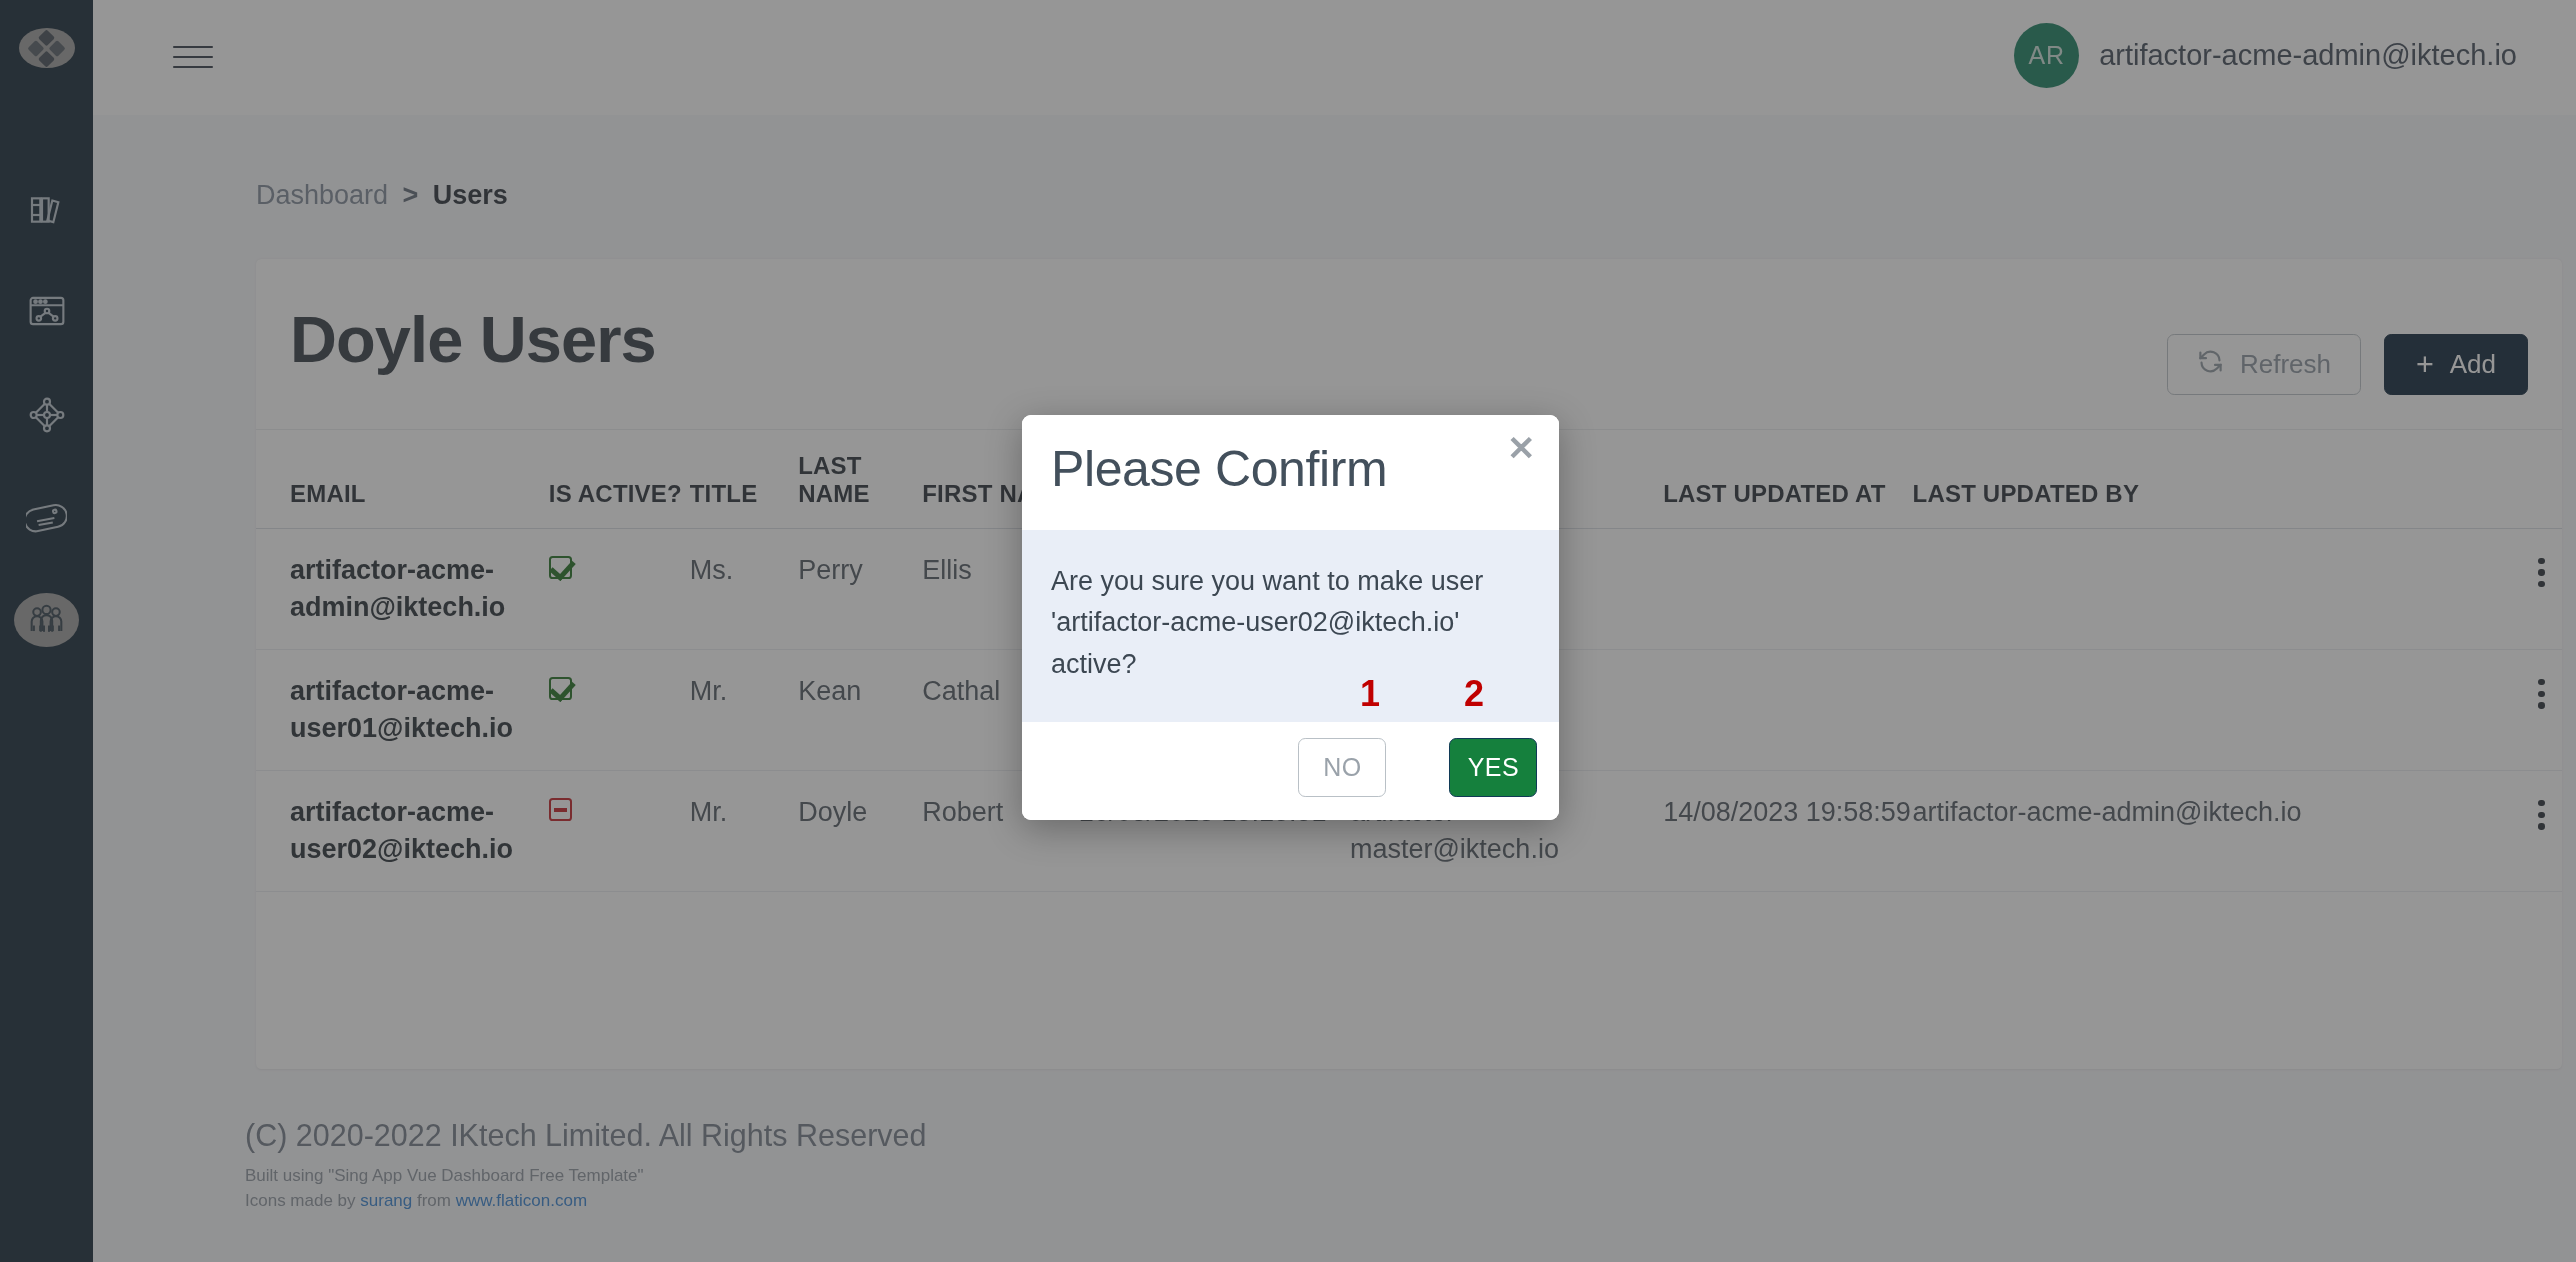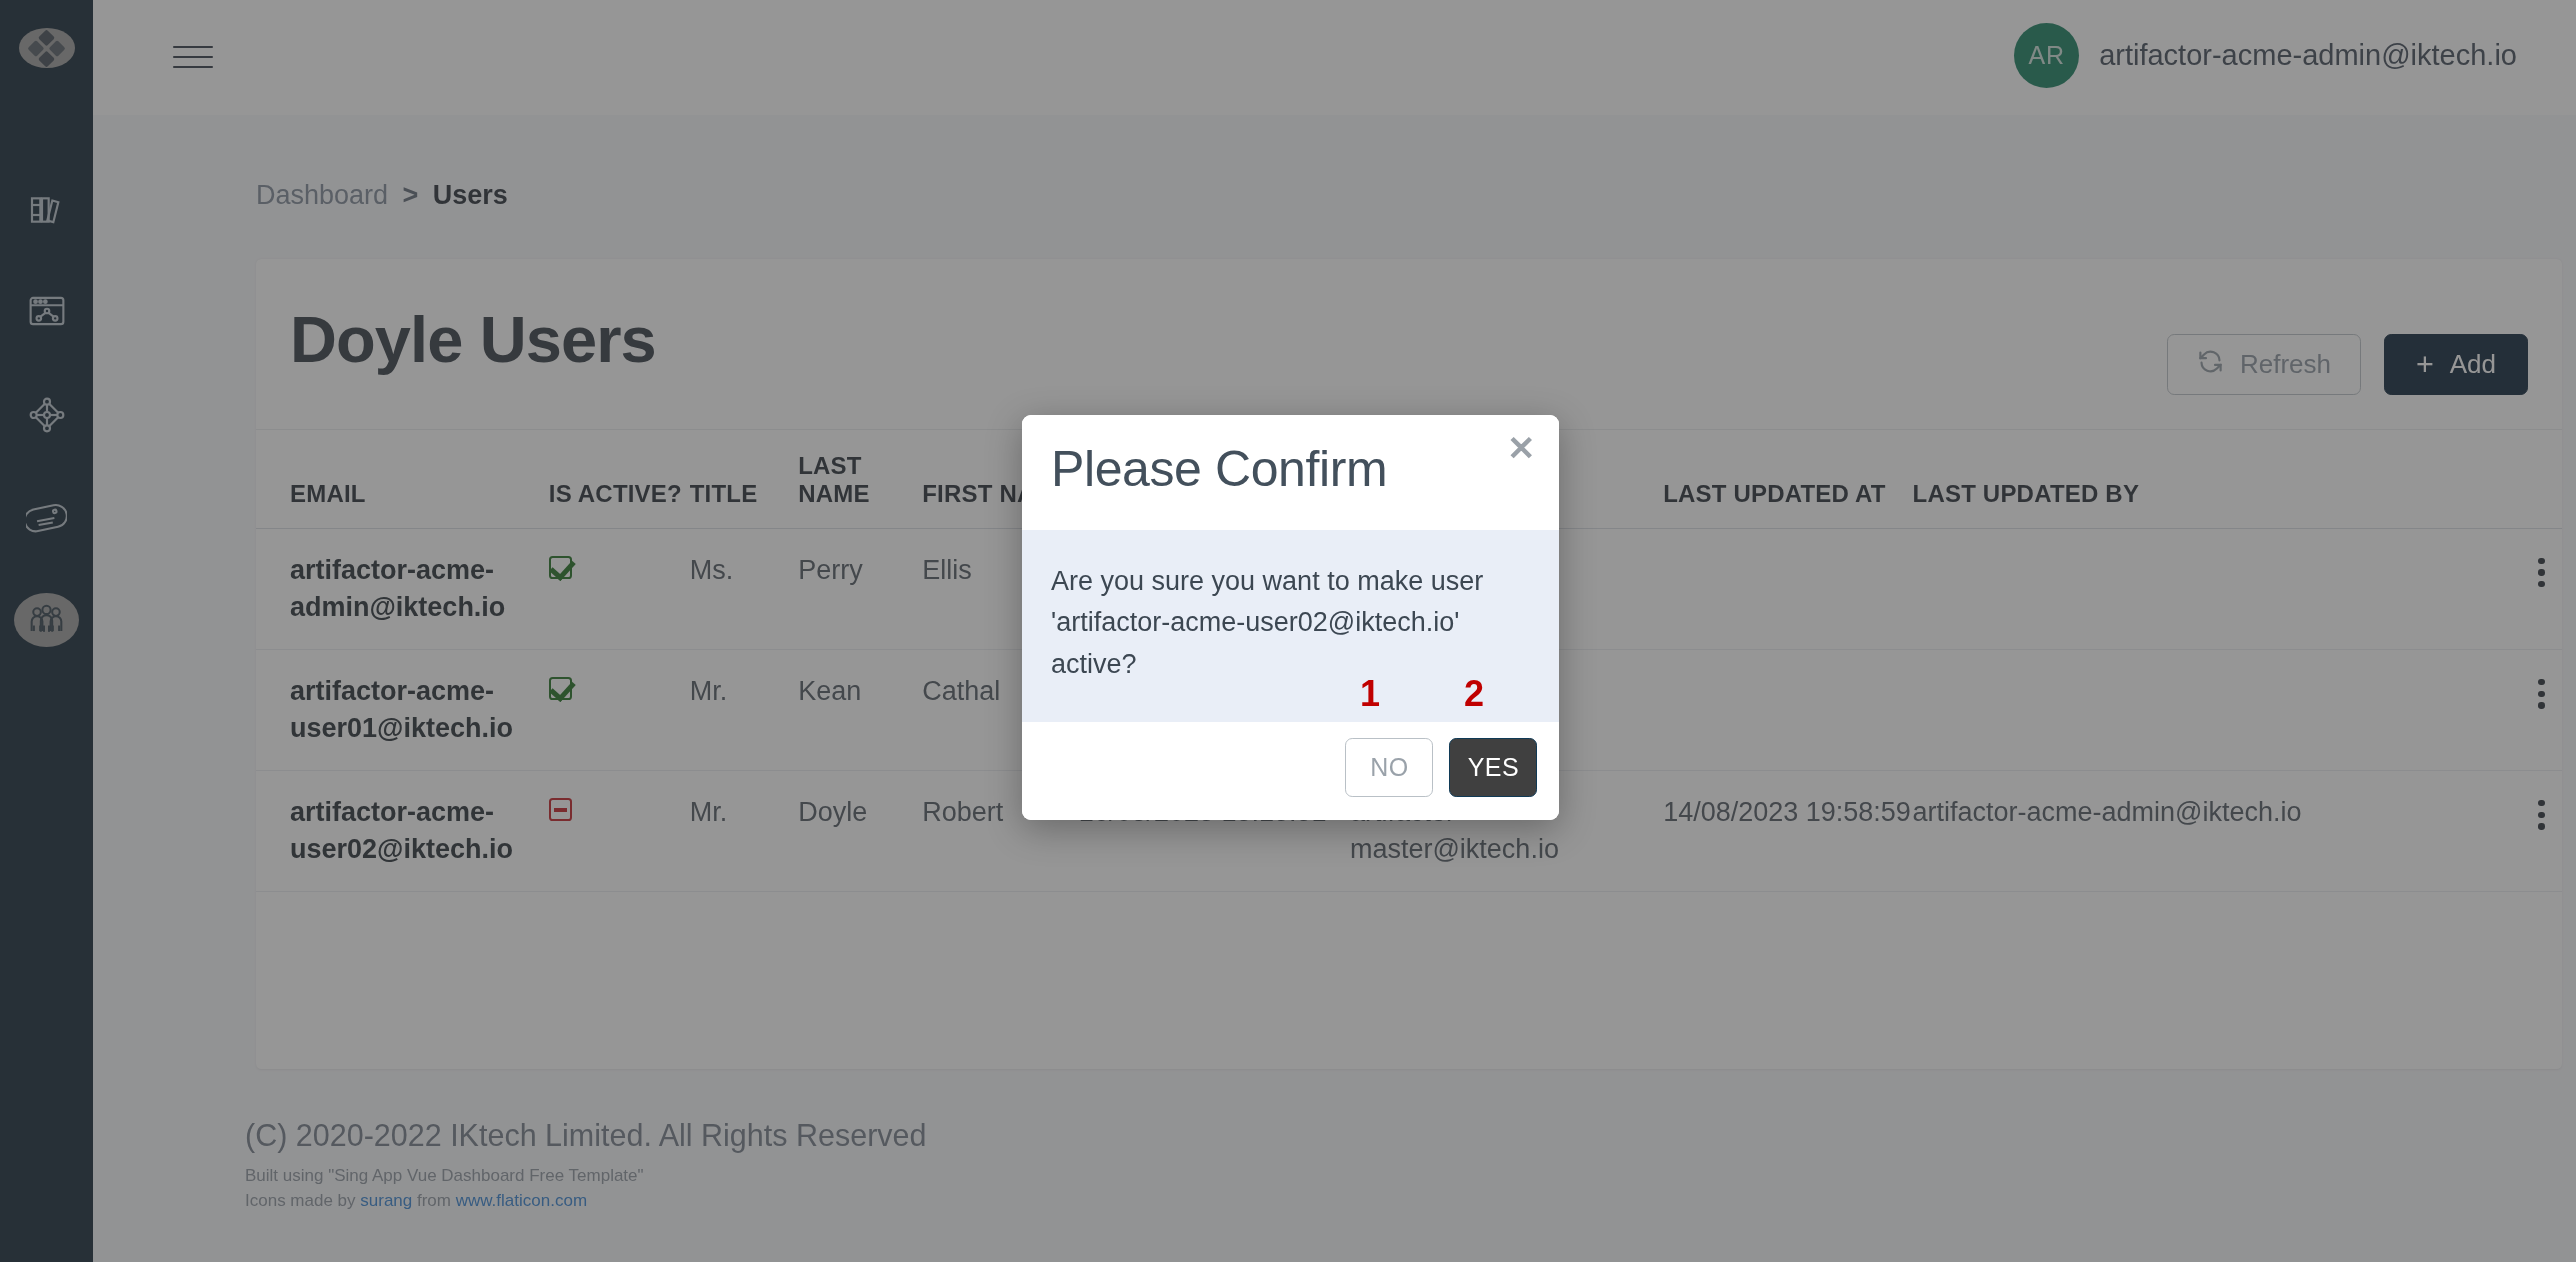--- a/index.html
+++ b/index.html
@@ -318,21 +318,21 @@
   .mbtn {
     height: 59px;
     min-width: 88px;
     border-radius: 7.2px;
     font-size: 25px;
     display: flex; align-items: center; justify-content: center;
     cursor: pointer;
     letter-spacing: 0.4px;
   }
   .mbtn-no  { background:#fff; border:0.9px solid #b9c0c6; color:#9aa2aa; }
-  .mbtn-yes { background:#404040; border:0.9px solid #103a56; color:#ffffff; }
+  .mbtn-yes { background:#15803d; border:0.9px solid #103a56; color:#ffffff;margin-left:47px; }
 </style>
 </head>
 <body>
 
 <div id="app">
 
   <div class="sidebar">
     <div class="sidebar-logo">
       <div class="logo-badge">
         <div class="logo-diamond">

